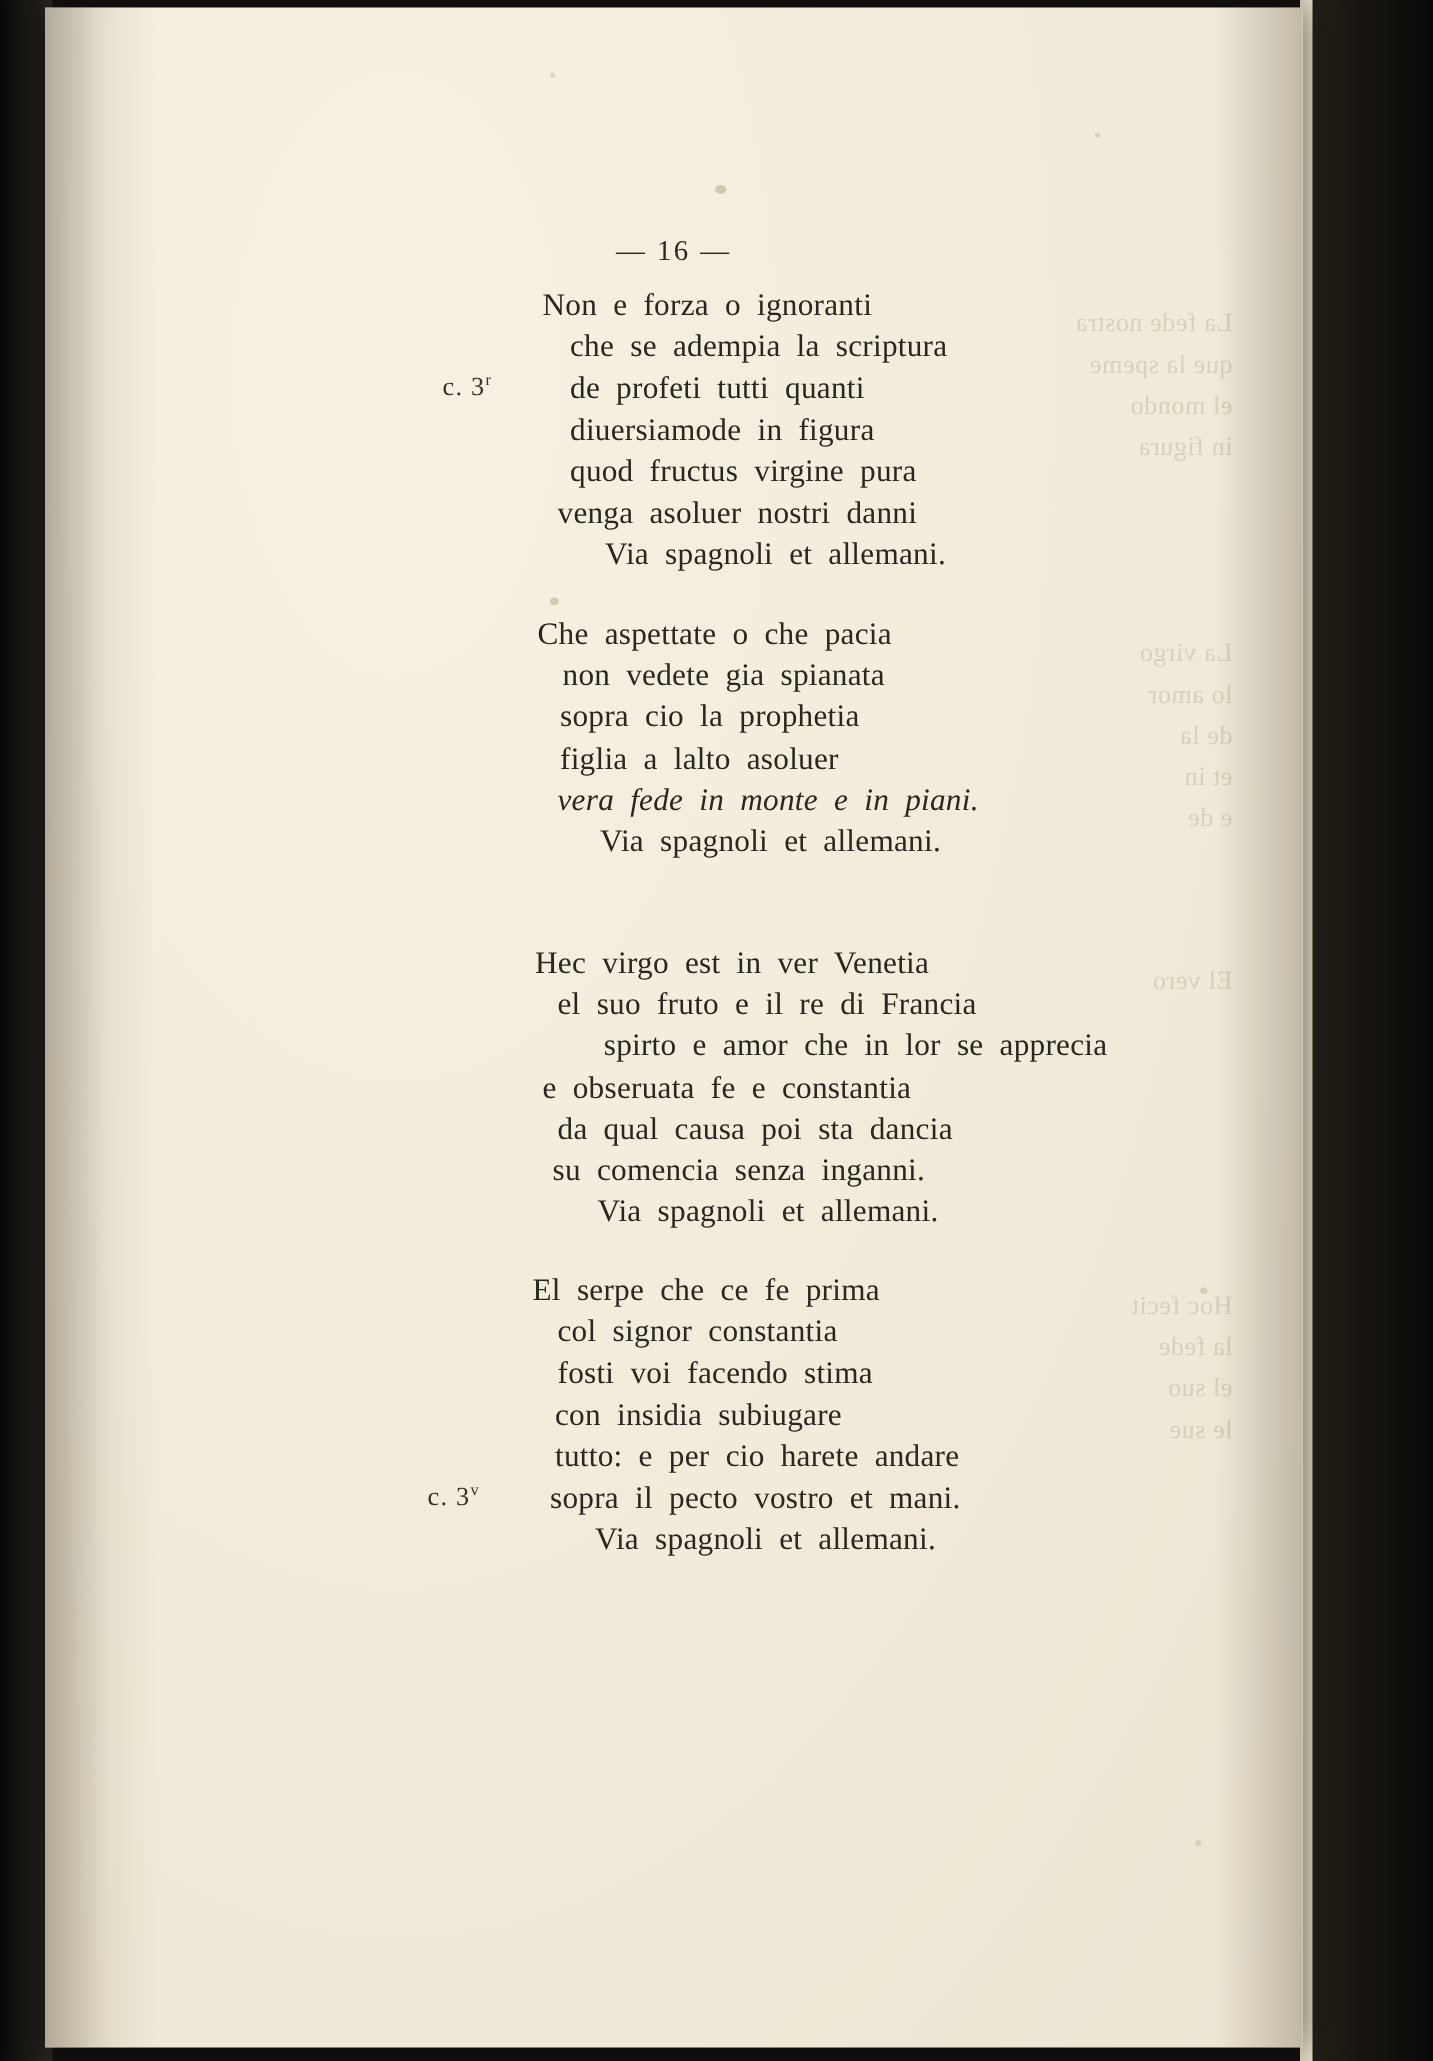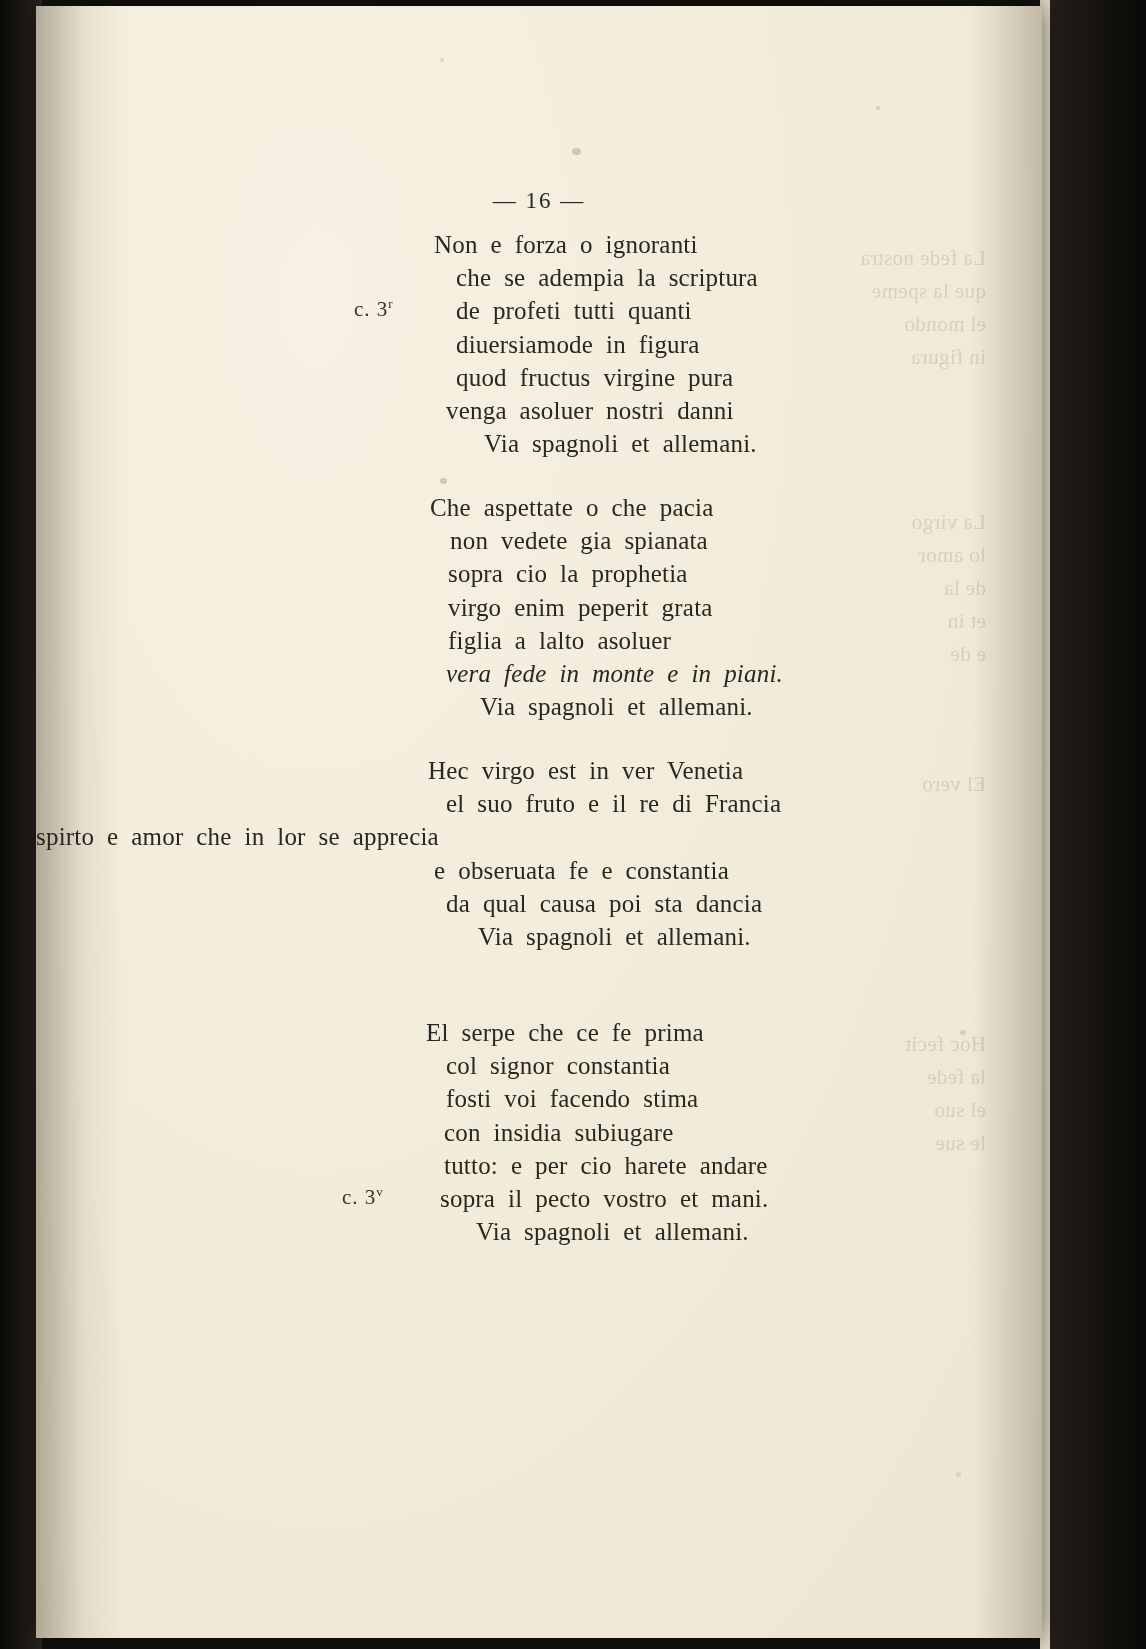--- a/index.html
+++ b/index.html
@@ -176,31 +176,31 @@
             <div class="line" style="padding-left: 420px;">de  profeti  tutti  quanti</div>
             <div class="line" style="padding-left: 420px;">diuersiamode  in  figura</div>
             <div class="line" style="padding-left: 420px;">quod  fructus  virgine  pura</div>
             <div class="line" style="padding-left: 410px;">venga  asoluer  nostri  danni</div>
             <div class="line" style="padding-left: 448px;">Via  spagnoli  et  allemani.</div>
           </div>
           <div class="stanza" style="top: 485px;">
             <div class="line" style="padding-left: 394px;">Che  aspettate  o  che  pacia</div>
             <div class="line" style="padding-left: 414px;">non  vedete  gia  spianata</div>
             <div class="line" style="padding-left: 412px;">sopra  cio  la  prophetia</div>
-            <div class="line" style="padding-left: 412px;">virgo  enim  peperit  grata</div>
             <div class="line" style="padding-left: 412px;">figlia  a  lalto  asoluer</div>
             <div class="line" style="padding-left: 410px; font-style: italic;">vera  fede  in  monte  e  in  piani.</div>
             <div class="line" style="padding-left: 444px;">Via  spagnoli  et  allemani.</div>
           </div>
           <div class="stanza" style="top: 748px;">
             <div class="line" style="padding-left: 392px;">Hec  virgo  est  in  ver  Venetia</div>
             <div class="line" style="padding-left: 410px;">el  suo  fruto  e  il  re  di  Francia</div>
-            <div class="line" style="">spirto  e  amor  che  in  lor  se  apprecia</div>
+            <div class="line" style="padding-left: 406px; margin-left: 41px;">spirto  e  amor  che  in  lor  se  apprecia</div>
             <div class="line" style="padding-left: 398px;">e  obseruata  fe  e  constantia</div>
             <div class="line" style="padding-left: 410px;">da  qual  causa  poi  sta  dancia</div>
+            <div class="line" style="padding-left: 406px;">su  comencia  senza  inganni.</div>
             <div class="line" style="padding-left: 442px;">Via  spagnoli  et  allemani.</div>
           </div>
           <div class="stanza" style="top: 1010px;">
             <div class="line" style="padding-left: 390px;">El  serpe  che  ce  fe  prima</div>
             <div class="line" style="padding-left: 410px;">col  signor  constantia</div>
             <div class="line" style="padding-left: 410px;">fosti  voi  facendo  stima</div>
             <div class="line" style="padding-left: 408px;">con  insidia  subiugare</div>
             <div class="line" style="padding-left: 408px;">tutto:  e  per  cio  harete  andare</div>
             <div class="line" style="padding-left: 404px;">sopra  il  pecto  vostro  et  mani.</div>
             <div class="line" style="padding-left: 440px;">Via  spagnoli  et  allemani.</div>

